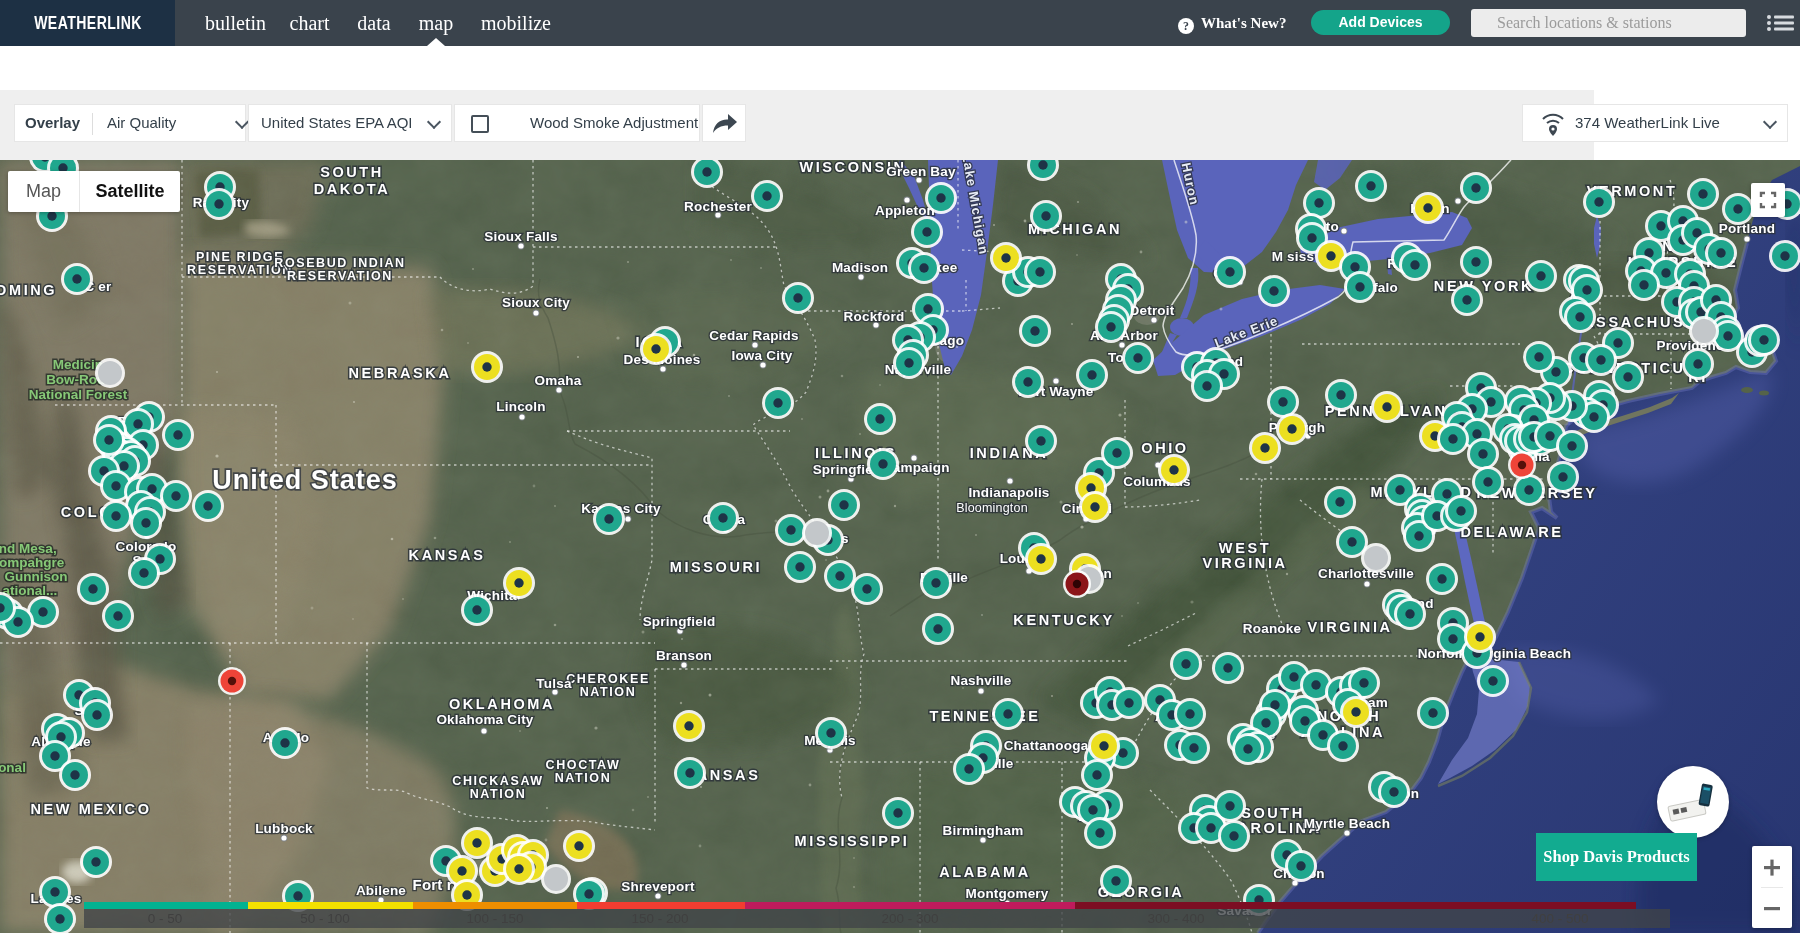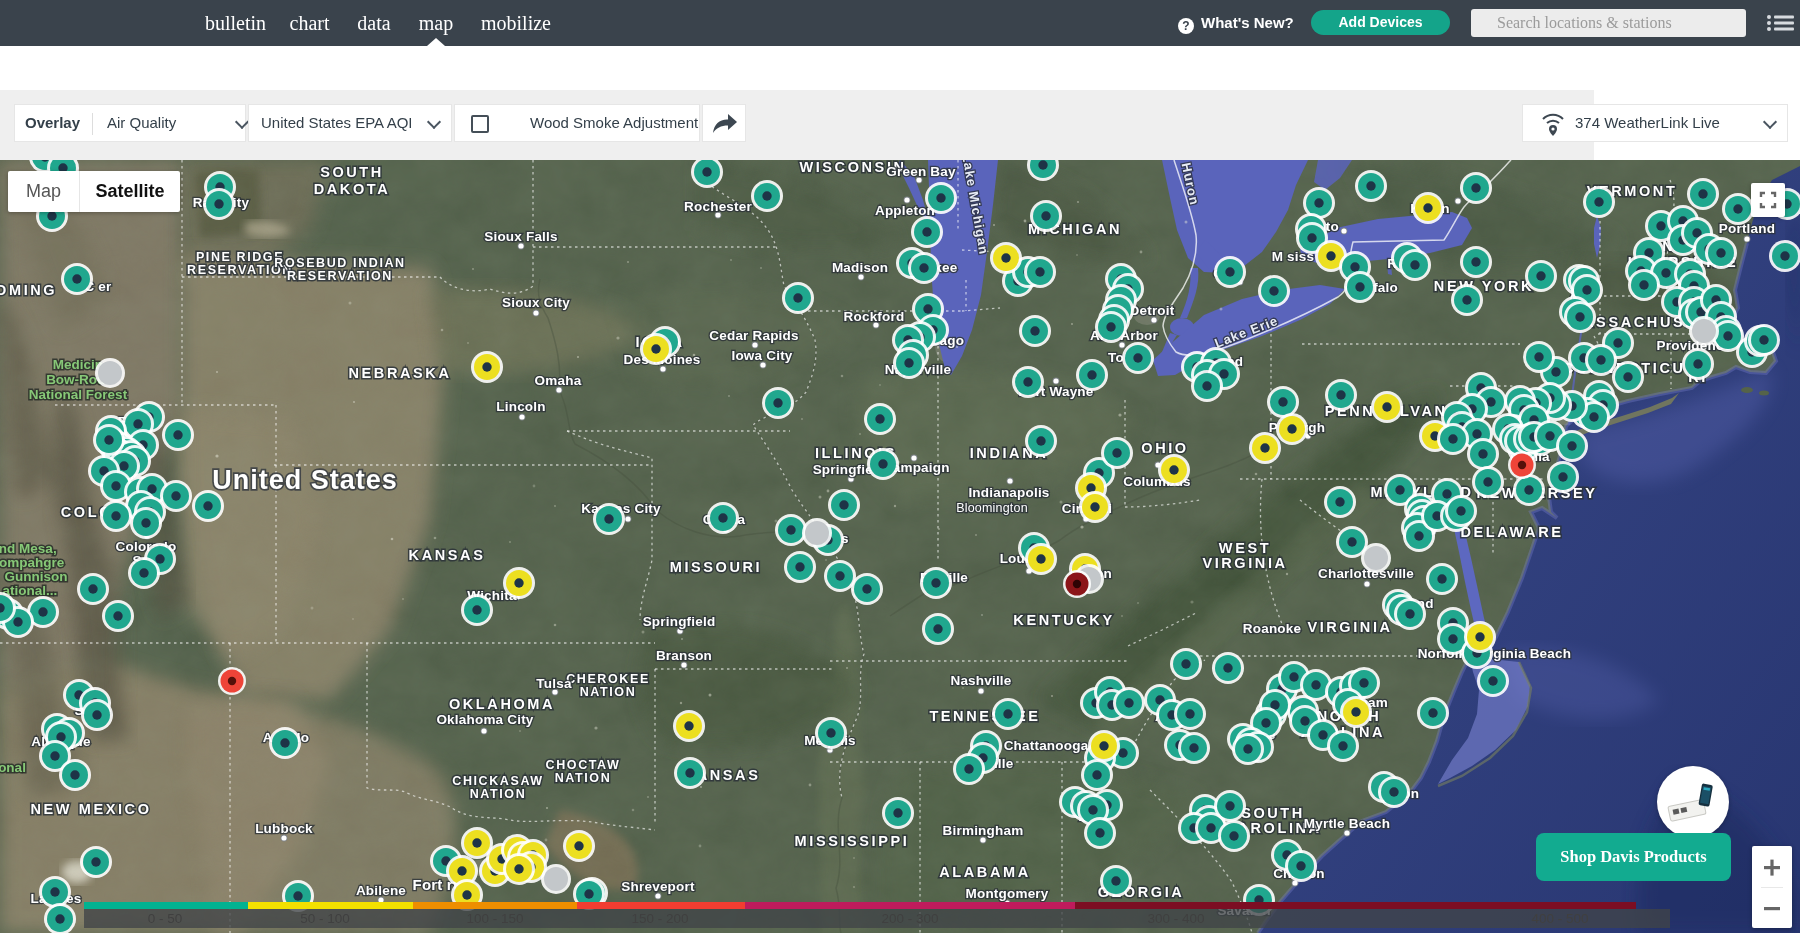--- a/index.html
+++ b/index.html
@@ -8,21 +8,21 @@
   
   #nav{position:absolute;left:0;top:0;width:1800px;height:46px;background:#3a434c;}
   #logo{position:absolute;left:0;top:0;width:175px;height:46px;background:#1d3044;}
   #logo span{position:absolute;left:50%;top:50%;transform:translate(-50%,-50%) scaleX(.74);
     color:#fff;font-weight:bold;font-size:19px;letter-spacing:.6px;white-space:nowrap;}
   .navlink{position:absolute;top:0;height:46px;line-height:46px;color:#fff;
     font-family:"Liberation Serif",serif;font-size:20px;text-align:center;}
   #caret{position:absolute;top:38px;left:427px;width:0;height:0;
     border-left:9px solid transparent;border-right:9px solid transparent;border-bottom:8px solid #fff;}
   #whatsnew{position:absolute;left:1178px;top:0;height:46px;line-height:46px;color:#fff;
-    font-size:15px;font-weight:bold;}
+    font-size:15px;font-weight:bold;font-family:Liberation Serif, serif;}
   #whatsnew .q{display:inline-block;width:16px;height:16px;border-radius:50%;background:#fff;
     color:#39424c;font-size:12px;line-height:16px;text-align:center;vertical-align:-2px;margin-right:7px;}
   #adddev{position:absolute;left:1311px;top:10px;width:139px;height:25px;border-radius:13px;
     background:#14a48a;color:#fff;font-size:14px;font-weight:bold;text-align:center;line-height:25px;}
   #search{position:absolute;left:1471px;top:9px;width:275px;height:28px;background:#ececec;
     border-radius:3px;color:#9b9b9b;font-family:"Liberation Serif",serif;font-size:16px;
     line-height:28px;padding-left:26px;box-sizing:border-box;}
   
   #whitebar{position:absolute;left:0;top:46px;width:1800px;height:44px;background:#fff;}
   #toolbar{position:absolute;left:0;top:90px;width:1594px;height:70px;background:#efefef;}
@@ -40,21 +40,21 @@
   #mapsat .m2{position:absolute;left:72px;top:0;width:100px;height:41px;line-height:41px;text-align:center;
     color:#111;font-size:18px;font-weight:bold;}
   #fullscr{position:absolute;left:1751px;top:183px;width:34px;height:34px;background:#fff;border-radius:2px;
     box-shadow:0 1px 4px rgba(0,0,0,.3);}
   
   #legbar{position:absolute;left:84px;top:902px;height:7px;width:1552px;font-size:0;}
   #legbar i{display:inline-block;height:7px;}
   #legstrip{position:absolute;left:84px;top:909px;width:1586px;height:19px;background:rgba(64,68,72,.78);}
   .leglab{position:absolute;top:911px;color:#404040;font-size:13.5px;transform:translateX(-50%);}
   
-  #shopbtn{position:absolute;left:1536px;top:833px;width:195px;height:48px;background:#12ab90;border-radius:8px;
+  #shopbtn{position:absolute;left:1536px;top:833px;width:161px;height:48px;background:#12ab90;border-radius:0;
     color:#fff;font-family:"Liberation Serif",serif;font-weight:bold;font-size:16.5px;text-align:center;line-height:48px;}
   #zoomctl{position:absolute;left:1752px;top:846px;width:40px;height:82px;background:#fff;border-radius:2px;
     box-shadow:0 1px 4px rgba(0,0,0,.3);}
   #prodcirc{position:absolute;left:1657px;top:766px;width:72px;height:72px;border-radius:50%;background:#fff;
     box-shadow:0 1px 4px rgba(0,0,0,.25);}
 </style>
 </head>
 <body>
 
 <div id="map">
@@ -901,20 +901,23 @@
         <use href="#mt" x="1107" y="805"></use>
 <use href="#mt" x="1093" y="810"></use>
         <use href="#mt" x="1100" y="833"></use>
 <use href="#mt" x="1116" y="881"></use>
         <use href="#mt" x="898" y="813"></use>
 </g>
 </svg>
 </div>
 
 <div id="nav">
+  <div id="logo">
+      <span>WEATHERLINK</span>
+    </div>
   <div class="navlink" style="left:205px;width:55px;">bulletin</div>
   <div class="navlink" style="left:287px;width:45px;">chart</div>
   <div class="navlink" style="left:354px;width:40px;">data</div>
   <div class="navlink" style="left:416px;width:40px;">map</div>
   <div class="navlink" style="left:481px;width:62px;">mobilize</div>
   <div id="caret"></div>
   <div id="whatsnew"><span class="q">?</span>What's New?</div>
   <div id="adddev">Add Devices</div>
   <div id="search">Search locations &amp; stations</div>
   <svg class="abs" style="left:1766px;top:14px" width="30" height="18" viewBox="0 0 30 18">

